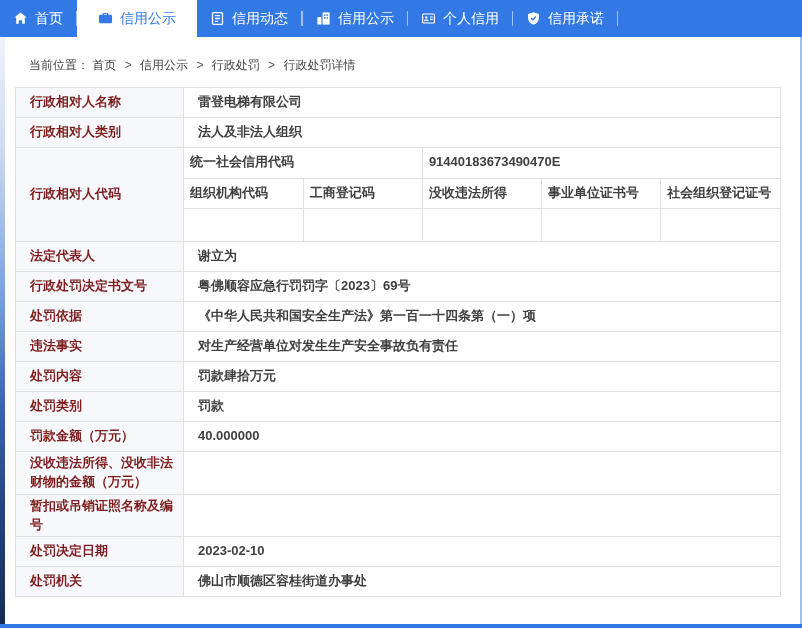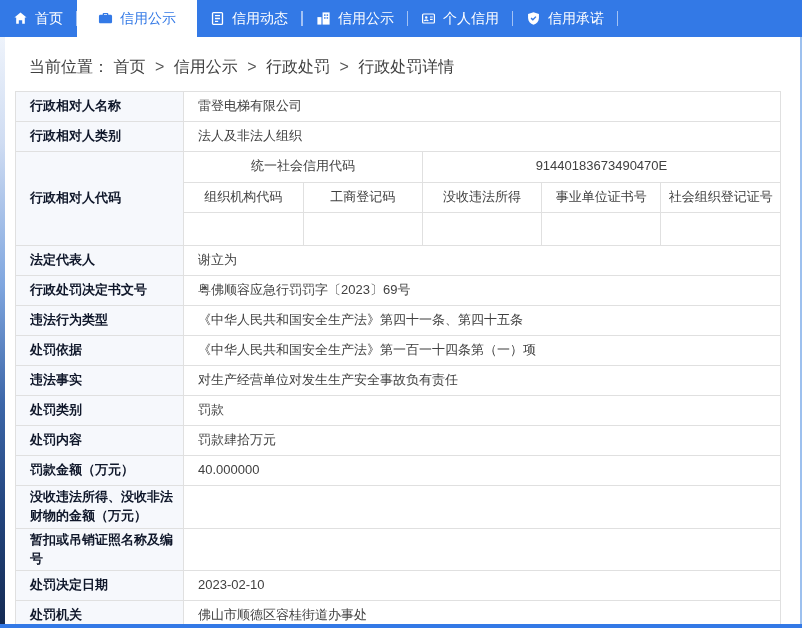--- a/index.html
+++ b/index.html
@@ -37,21 +37,21 @@
   }
   .nav-sep {
     width: 1px;
     height: 15px;
     background: rgba(255,255,255,.55);
     align-self: center;
   }
   .nav-icon { width: 15px; height: 15px; display: block; flex: 0 0 auto; }
   
   .breadcrumb {
-    font-size: 16px;
+    font-size: 12px;
     color: #404040;
     padding: 20px 0 13px 29px;
   }
   .breadcrumb .crumb { cursor: pointer; }
   .breadcrumb .crumb-sep { margin: 0 5px; color: #555; }
   
   table.ptable {
     border-collapse: collapse;
     table-layout: fixed;
     width: 766px;
@@ -61,29 +61,29 @@
   .ptable td {
     border: 1px solid #e0e0e0;
     height: 30px;
     padding: 2px 10px 2px 14px;
     vertical-align: middle;
     line-height: 1.45;
   }
   .ptable td.lbl {
     background: #f6f8fc;
     font-weight: bold;
-    color: #0f172a;
-  }
-  .ptable td.val { color: #404040; }
+    color: #7f1d1d;
+  }
+  .ptable td.val { color: #404040; font-weight: bold; }
   .ptable td.nested-cell { padding: 0; }
   table.ntable {
     border-collapse: collapse;
     table-layout: fixed;
     width: 100%;
-    text-align: center;
+    text-align: left;
   }
   .ntable td {
     border: 1px solid #e0e0e0;
     height: 30px;
     padding: 2px 6px;
     color: #404040;
   }
   .ntable tr td:first-child { border-left: none; }
   .ntable tr td:last-child { border-right: none; }
   .ntable tr:first-child td { border-top: none; }
@@ -235,38 +235,34 @@
   </tr>
   <tr>
     <td class="lbl">法定代表人</td>
     <td class="val">谢立为</td>
   </tr>
   <tr>
     <td class="lbl">行政处罚决定书文号</td>
     <td class="val">粤佛顺容应急行罚罚字〔2023〕69号</td>
   </tr>
   <tr>
-    <td class="lbl">违法行为类型</td>
-    <td class="val">《中华人民共和国安全生产法》第四十一条、第四十五条</td>
-  </tr>
-  <tr>
     <td class="lbl">处罚依据</td>
     <td class="val">《中华人民共和国安全生产法》第一百一十四条第（一）项</td>
   </tr>
   <tr>
     <td class="lbl">违法事实</td>
     <td class="val">对生产经营单位对发生生产安全事故负有责任</td>
   </tr>
   <tr>
+    <td class="lbl">处罚内容</td>
+    <td class="val">罚款肆拾万元</td>
+  </tr>
+  <tr>
     <td class="lbl">处罚类别</td>
     <td class="val">罚款</td>
-  </tr>
-  <tr>
-    <td class="lbl">处罚内容</td>
-    <td class="val">罚款肆拾万元</td>
   </tr>
   <tr>
     <td class="lbl">罚款金额（万元）</td>
     <td class="val">40.000000</td>
   </tr>
   <tr>
     <td class="lbl">没收违法所得、没收非法财物的金额（万元）</td>
     <td class="val"></td>
   </tr>
   <tr>

